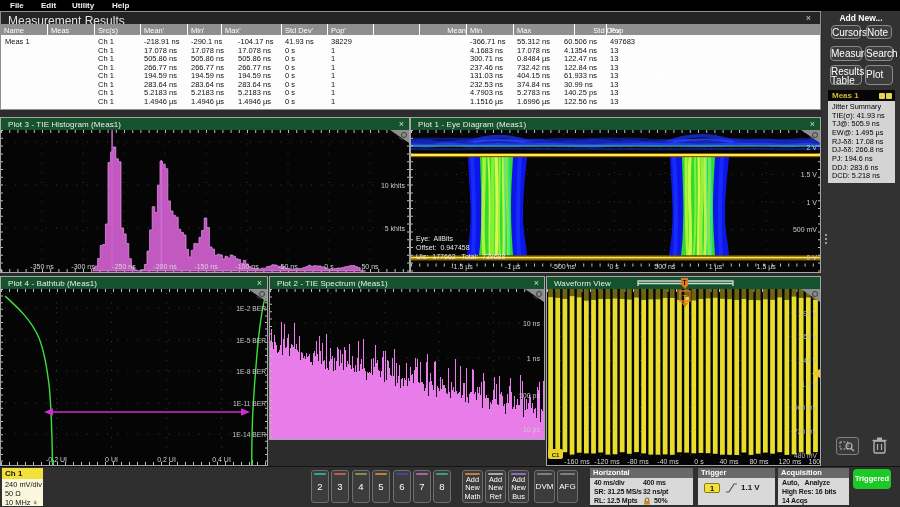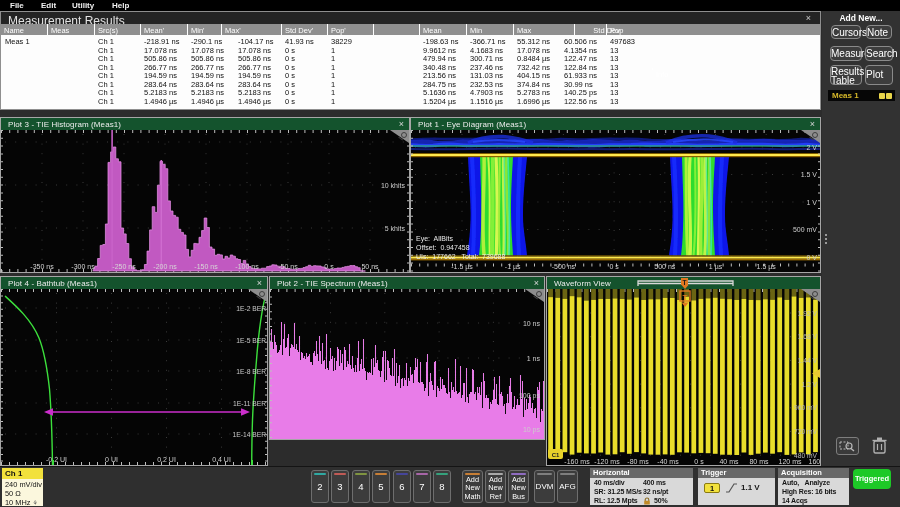--- a/index.html
+++ b/index.html
@@ -38,21 +38,21 @@
   <div class="abs" style="left:0;top:12px;width:100%;height:11px;background:#8f8f8f">
       <div class="hcell" style="left:0px;width:46px;border-left:none;">Name</div>
       <div class="hcell" style="left:46px;width:47px;">Meas</div>
       <div class="hcell" style="left:93px;width:46px;">Src(s)</div>
       <div class="hcell" style="left:139px;width:47px;">Mean'</div>
       <div class="hcell" style="left:186px;width:47px;">Min'</div>
       <div class="hcell" style="left:220px;width:47px;">Max'</div>
       <div class="hcell" style="left:280px;width:46px;">Std Dev'</div>
       <div class="hcell" style="left:326px;width:46px;">Pop'</div>
       <div class="hcell" style="left:372px;width:46px;"></div>
-      <div class="hcell" style="left:418px;width:47px;">Mean</div>
+      <div class="hcell" style="left:418px;width:47px;text-align:right;">Mean</div>
       <div class="hcell" style="left:465px;width:47px;">Min</div>
       <div class="hcell" style="left:512px;width:47px;">Max</div>
       <div class="hcell" style="left:573px;width:46px;text-align:right;">Std Dev</div>
       <div class="hcell" style="left:605px;width:46px;">Pop</div>
       <div class="hcell" style="left:651px;width:156px;margin-top:44px;">Info</div>
     </div>
   <div class="bcol" style="left:4px;top:26px;">Meas 1
 
 
 
@@ -109,28 +109,20 @@
 1
 1</div>
     <div class="bcol" style="left:376px;top:26px;">
 
 
 
 
 
 
 </div>
-    <div class="bcol" style="left:422px;top:26px;">-198.63 ns
-9.9612 ns
-479.94 ns
-340.48 ns
-213.56 ns
-284.75 ns
-5.1636 ns
-1.5204 µs</div>
     <div class="bcol" style="left:469px;top:26px;">-366.71 ns
 4.1683 ns
 300.71 ns
 237.46 ns
 131.03 ns
 232.53 ns
 4.7903 ns
 1.1516 µs</div>
     <div class="bcol" style="left:516px;top:26px;">55.312 ns
 17.078 ns
@@ -510,20 +502,21 @@
  <div class="sbtn" style="left:8px;top:35px;width:32px;height:15px;line-height:14px">Measure</div>
  <div class="sbtn" style="left:43px;top:35px;width:28px;height:15px;line-height:14px">Search</div>
  <div class="sbtn" style="left:8px;top:54px;width:32px;height:20px;line-height:9px;padding-top:1px">Results<br>Table</div>
  <div class="sbtn" style="left:43px;top:54px;width:28px;height:20px;line-height:18px">Plot</div>
  <div class="abs" style="left:6px;top:79px;width:67px;height:104px">
    <div class="abs" style="left:0;top:0;width:67px;height:11px;background:#060606">
      <span class="abs" style="left:4px;top:1px;font-size:8px;font-weight:bold;color:#d6b82a">Meas 1</span>
      <span class="abs" style="right:10px;top:2.5px;width:6px;height:6px;background:#e8d44a;border-radius:1px"></span>
      <span class="abs" style="right:3px;top:2.5px;width:6px;height:6px;background:#e8d44a;border-radius:1px"></span>
    </div>
+   <div class="abs" style="left:0;top:11px;width:67px;height:82px;background:#d4d4d4;font-size:7.3px;line-height:8.65px;color:#000;padding:2px 0 0 4px">Jitter Summary<br>TIE(σ): 41.93 ns<br>TJ@: 505.9 ns<br>EW@: 1.495 µs<br>RJ-δδ: 17.08 ns<br>DJ-δδ: 266.8 ns<br>PJ: 194.6 ns<br>DDJ: 283.6 ns<br>DCD: 5.218 ns</div>
  </div>
  <div class="abs" style="left:3px;top:221px;width:2px;height:12px;background:repeating-linear-gradient(#323232 0 2px,#9a9a9a 2px 4px)"></div>
  <div class="abs" style="left:14px;top:426px;width:23px;height:18px;border:1px solid #7e7e7e;border-radius:3px;background:#3a3a3a">
    <svg width="21" height="16" xmlns="http://www.w3.org/2000/svg">
      <rect x="3" y="4" width="8" height="7" fill="none" stroke="#b8b8b8" stroke-width="1" stroke-dasharray="2 1.5"></rect>
      <circle cx="12" cy="8" r="3" fill="none" stroke="#b8b8b8" stroke-width="1.2"></circle>
      <line x1="14" y1="10.5" x2="17" y2="13" stroke="#b8b8b8" stroke-width="1.4"></line>
    </svg>
  </div>
  <div class="abs" style="left:48px;top:424px;width:20px;height:21px">

